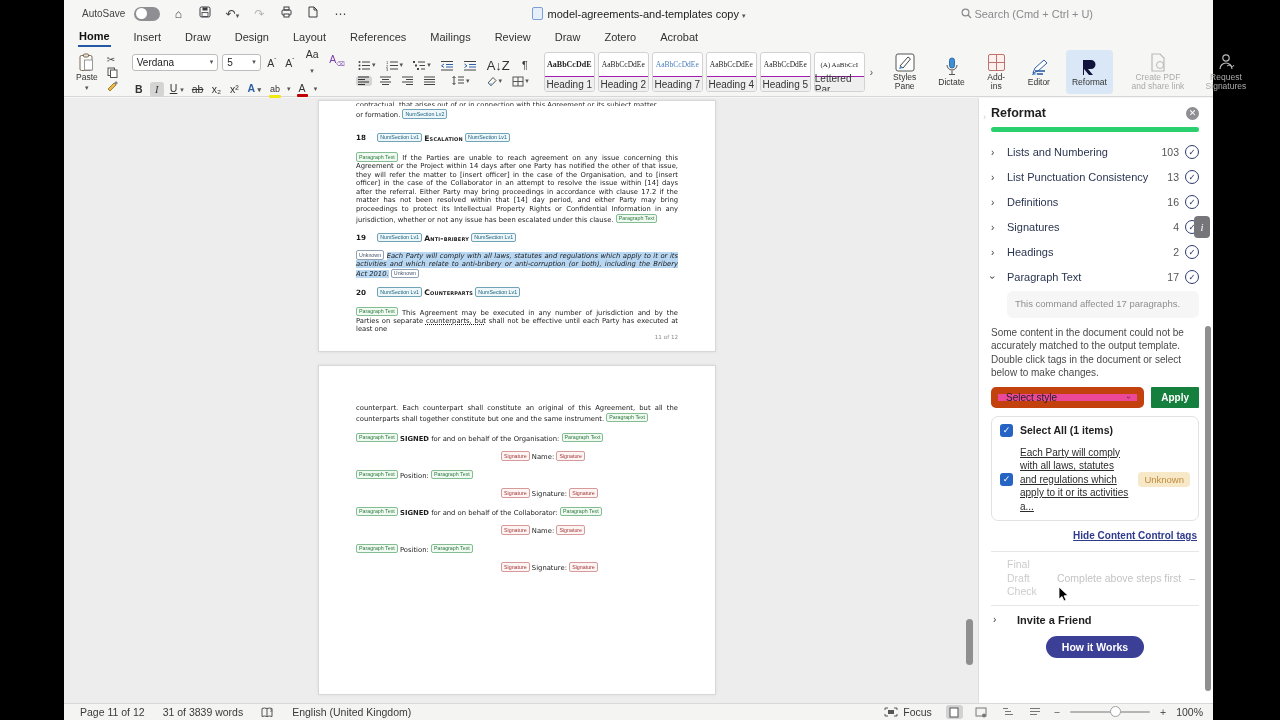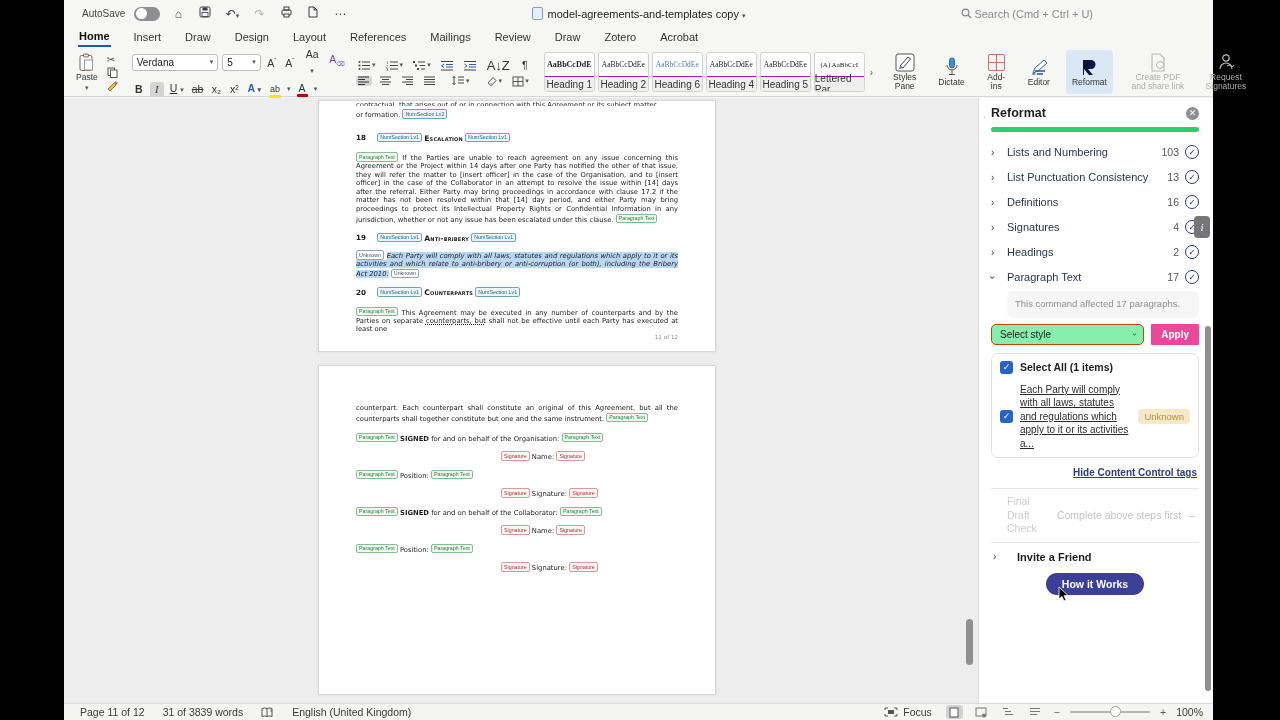--- a/index.html
+++ b/index.html
@@ -98,22 +98,22 @@
   .p-label { font-size:11px; color:#2a3550; flex:1; }
   .p-count { font-size:10.5px; color:#555; margin-right:6px; }
   .p-check { width:14px; height:14px; border:1.4px solid #2e3a70; border-radius:50%; color:#2e3a70; font-size:8.5px; line-height:12px; text-align:center; }
   .p-info-box { background:#f6f6f6; border-radius:6px; padding:7px 8px; margin:2px 0 6px 16px; color:#8f8f8f; font-size:9.5px; line-height:12.5px; }
   .p-info-box p + p { margin-top:6px; }
   .p-sec-head { display:flex; align-items:flex-start; margin-top:10px; }
   .p-sec-title { font-size:11px; font-weight:700; color:#1f1f1f; line-height:13px; flex:1; }
   .badge-count { background:#2e3a8c; color:#fff; font-size:9px; font-weight:700; border-radius:9px; padding:2px 10px; margin-top:3px; }
   .p-desc { font-size:10px; color:#4a4a4a; line-height:13.5px; margin:8px 0 7px 0; }
   .stylerow { display:flex; align-items:center; gap:7px; margin-bottom:8px; }
-  .styleselect { flex:1; display:flex; align-items:center; justify-content:space-between; border:1px solid #c2410c; border-radius:5px; height:21px; padding:0 8px; font-size:10px; color:#222; background:#86efac; }
-  .applybtn { background:#ec4899; color:#fff; font-size:10px; font-weight:600; border-radius:1px; height:21px; padding:0 10px; display:flex; align-items:center; }
+  .styleselect { flex:1; display:flex; align-items:center; justify-content:space-between; border:7px solid #c2410c; border-radius:5px; height:21px; padding:0 8px; font-size:10px; color:#222; background:#ec4899; }
+  .applybtn { background:#15803d; color:#fff; font-size:10px; font-weight:600; border-radius:1px; height:21px; padding:0 10px; display:flex; align-items:center; }
   .listbox { border:1px solid #e2e2e2; border-radius:7px; padding:7px 8px; }
   .selall { display:flex; align-items:center; gap:7px; }
   .cb { width:13px; height:13px; border-radius:3px; background:#2563c4; color:#fff; font-size:9px; line-height:13px; text-align:center; flex:none; }
   .selall-lbl { font-size:10.5px; font-weight:700; color:#1e1e1e; }
   .unk-item { display:flex; align-items:center; gap:7px; margin-top:9px; }
   .unk-text { font-size:10px; color:#2b2b2b; line-height:13.5px; text-decoration:underline; width:122px; }
   .unk-badge { background:#f7e8c8; color:#c08c3e; font-size:9.5px; border-radius:4px; padding:2px 6px; flex:none; }
   .hidelink { display:block; text-align:right; font-size:10px; color:#2e3a8c; text-decoration:underline; margin:9px 2px 0 0; font-weight:600; }
   .steps { border-top:1px solid #e6e6e6; margin-top:10px; padding:6px 0 6px 0; display:flex; align-items:center; color:#cccccc; font-size:10.5px; }
   .steps-col { width:58px; padding-left:16px; line-height:13.5px; position:relative; }
@@ -371,21 +371,21 @@
       <div class="stylecard">
         <div class="prev" style="font-weight:700; font-size:8px">AaBbCcDdE</div>
         <div class="lbl">Heading 1</div>
       </div>
       <div class="stylecard">
         <div class="prev">AaBbCcDdEe</div>
         <div class="lbl">Heading 2</div>
       </div>
       <div class="stylecard">
         <div class="prev" style="color:#4a7ebb">AaBbCcDdEe</div>
-        <div class="lbl">Heading 6</div>
+        <div class="lbl">Heading 7</div>
       </div>
       <div class="stylecard">
         <div class="prev">AaBbCcDdEe</div>
         <div class="lbl">Heading 4</div>
       </div>
       <div class="stylecard">
         <div class="prev">AaBbCcDdEe</div>
         <div class="lbl">Heading 5</div>
       </div>
       <div class="stylecard">
@@ -490,21 +490,21 @@
         <span class="tag unk">Unknown</span>
       </div>
       <div class="doc-line" style="margin-top:8px">
         <span class="hnum">20</span>
         <span class="tag num">NumSection Lv1</span>
         <span class="htitle">Counterparts</span>
         <span class="tag num">NumSection Lv1</span>
       </div>
       <div class="doc-p" style="margin-top:9px">
         <span class="tag para">Paragraph Text</span>
-        <span>This Agreement may be executed in any number of counterparts and by the Parties on separate </span><span class="dotted-u">counterparts, but</span><span> shall not be effective until each Party has executed at least one</span>
+        <span>This Agreement may be executed in any number of jurisdiction and by the Parties on separate </span><span class="dotted-u">counterparts, but</span><span> shall not be effective until each Party has executed at least one</span>
       </div>
       <div class="pgfoot">11 of 12</div>
     </div>
 
     <div class="page page2 doc">
       <div class="doc-p" style="margin-top:38px">
         <span>counterpart. Each counterpart shall constitute an original of this Agreement, but all the counterparts shall together constitute but one and the same instrument.</span>
         <span class="tag para">Paragraph Text</span>
       </div>
       <div class="doc-line" style="margin-top:10px">
@@ -592,20 +592,21 @@
         <div class="p-item">
           <span class="p-chev"><span class="down">›</span></span>
           <span class="p-label">Paragraph Text</span>
           <span class="p-count">17</span>
           <span class="p-check">✓</span>
         </div>
         <div class="p-info-box">
           <p>This command affected 17 paragraphs.</p>
         </div>
 
+        <div class="p-desc">Some content in the document could not be accurately matched to the output template. Double click tags in the document or select below to make changes.</div>
 
         <div class="stylerow">
           <span class="styleselect">
             <span>Select style</span>
             <span class="chev-s">›</span>
           </span>
           <span class="applybtn">Apply</span>
         </div>
 
         <div class="listbox">

